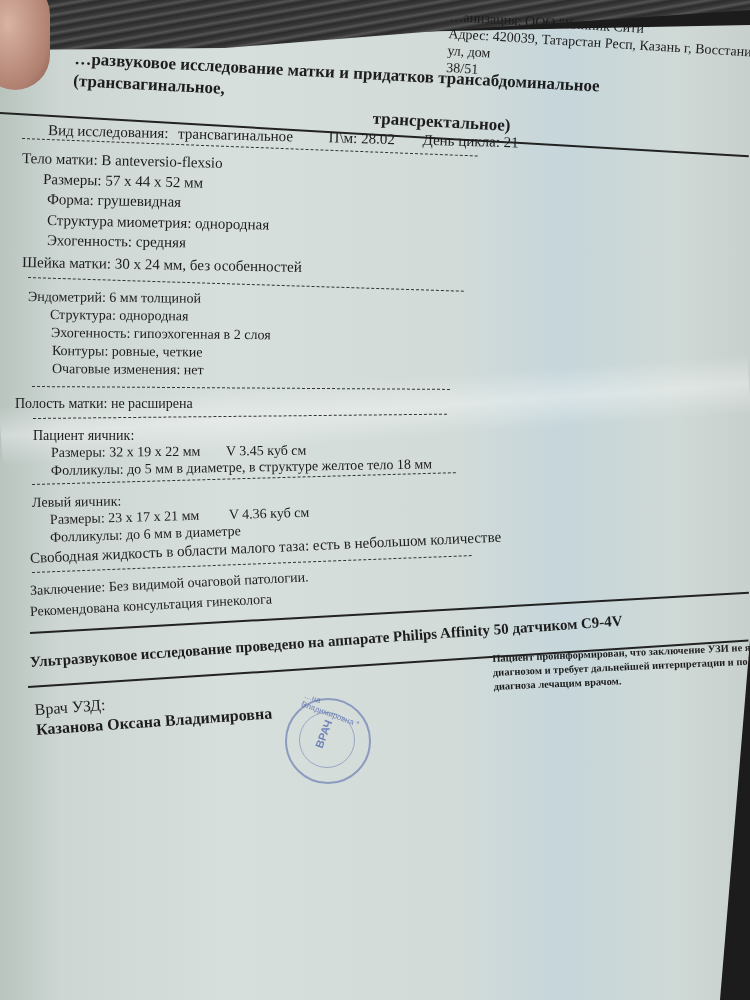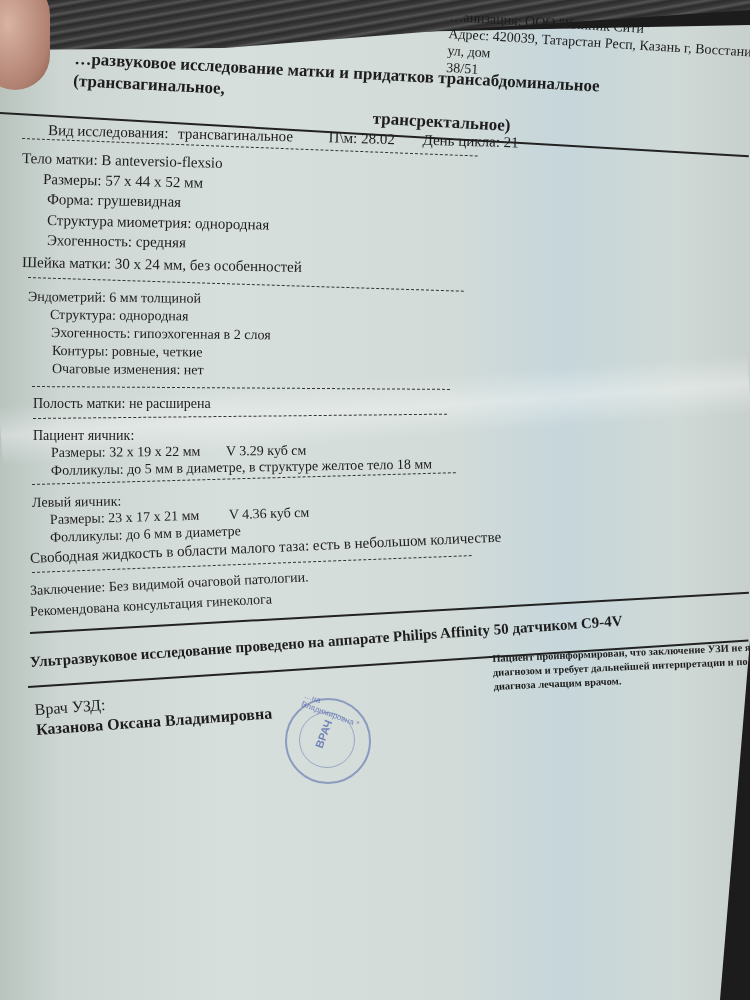--- a/index.html
+++ b/index.html
@@ -126,28 +126,28 @@
   <div class="hr-dash" style="left:28px;top:277px;width:436px;transform:rotate(1.8deg);"></div>
 
   <div class="line" style="left:28px;top:289px;transform:rotate(0.6deg);">Эндометрий: 6 мм  толщиной</div>
   <div class="line" style="left:50px;top:307px;transform:rotate(0.6deg);">Структура:  однородная</div>
   <div class="line" style="left:51px;top:325px;transform:rotate(0.6deg);">Эхогенность:  гипоэхогенная в 2 слоя</div>
   <div class="line" style="left:52px;top:343px;transform:rotate(0.6deg);">Контуры:  ровные,   четкие</div>
   <div class="line" style="left:52px;top:361px;transform:rotate(0.5deg);">Очаговые изменения: нет</div>
 
   <div class="hr-dash" style="left:32px;top:386px;width:418px;transform:rotate(0.4deg);"></div>
 
-  <div class="line" style="left:33px;top:396px;">Полость матки:  не расширена</div>
+  <div class="line" style="left:15px;top:396px;">Полость матки:  не расширена</div>
 
   <div class="hr-dash" style="left:33px;top:418px;width:414px;transform:rotate(-0.6deg);"></div>
 
   <div class="line" style="left:33px;top:428px;">Пациент яичник:</div>
   <div class="line" style="left:51px;top:445px;transform:rotate(-0.5deg);">
     <span>Размеры:  32 x 19 x 22 мм</span>
-    <span style="margin-left:22px;">V  3.29 куб см</span>
+    <span style="margin-left:22px;">V  3.45 куб см</span>
   </div>
   <div class="line" style="left:51px;top:463px;transform:rotate(-1deg);">Фолликулы: до  5 мм в диаметре, в структуре желтое тело 18 мм</div>
 
   <div class="hr-dash" style="left:32px;top:484px;width:424px;transform:rotate(-1.6deg);"></div>
 
   <div class="line" style="left:32px;top:495px;transform:rotate(-1deg);">Левый яичник:</div>
   <div class="line" style="left:50px;top:512px;transform:rotate(-1.6deg);">
     <span>Размеры:  23 x 17 x 21 мм</span>
     <span style="margin-left:26px;">V 4.36  куб см</span>
   </div>

